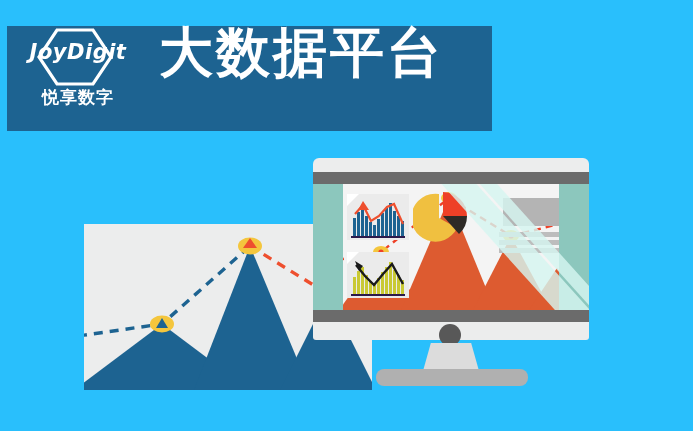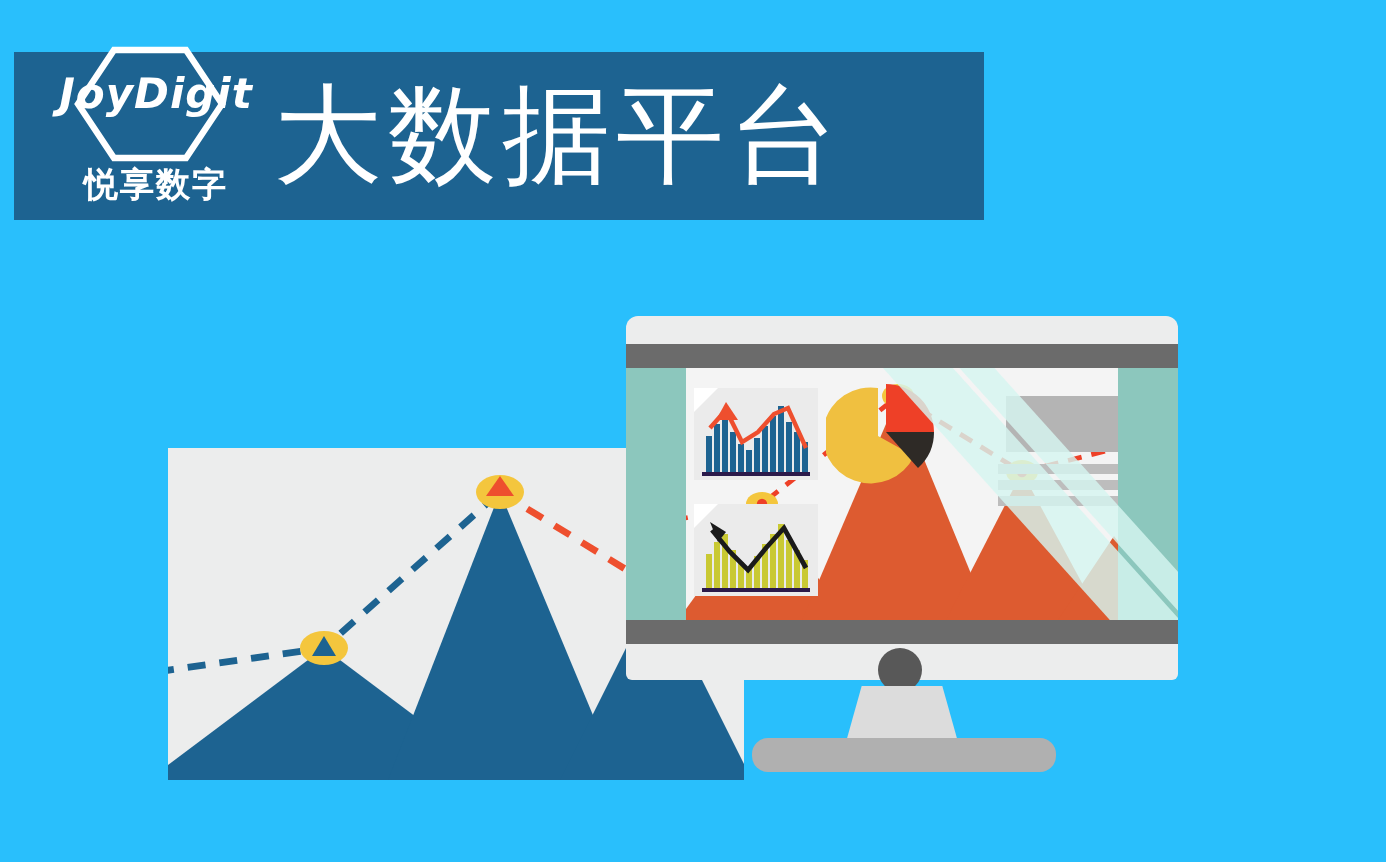--- a/index.html
+++ b/index.html
@@ -18,24 +18,24 @@
     overflow: hidden;
     background: #29bffc;
   }
 
   
   .header-bar {
     position: absolute;
     left: 7px;
     top: 26px;
     width: 485px;
-    height: 84px;
+    height: 105px;
     background: #1d6391;
     display: flex;
-    align-items: center;
+    align-items: flex-start;
   }
   .logo-block {
     position: relative;
     width: 118px;
     height: 95px;
     margin-left: 12px;
     flex: 0 0 auto;
   }
   .logo-hex {
     position: absolute;
@@ -67,22 +67,23 @@
     color: #ffffff;
     font-size: 17px;
     font-weight: bold;
     letter-spacing: 1px;
     font-family: "DejaVu Sans", sans-serif;
     white-space: nowrap;
   }
   .header-title {
     color: #ffffff;
     font-size: 54px;
-    font-weight: normal;
+    font-weight: bold;
     letter-spacing: 3px;
+    margin-left: 22px;
     font-family: "DejaVu Sans", sans-serif;
     white-space: nowrap;
     line-height: 1;
   }
 
   
   .left-panel {
     position: absolute;
     left: 84px;
     top: 224px;

